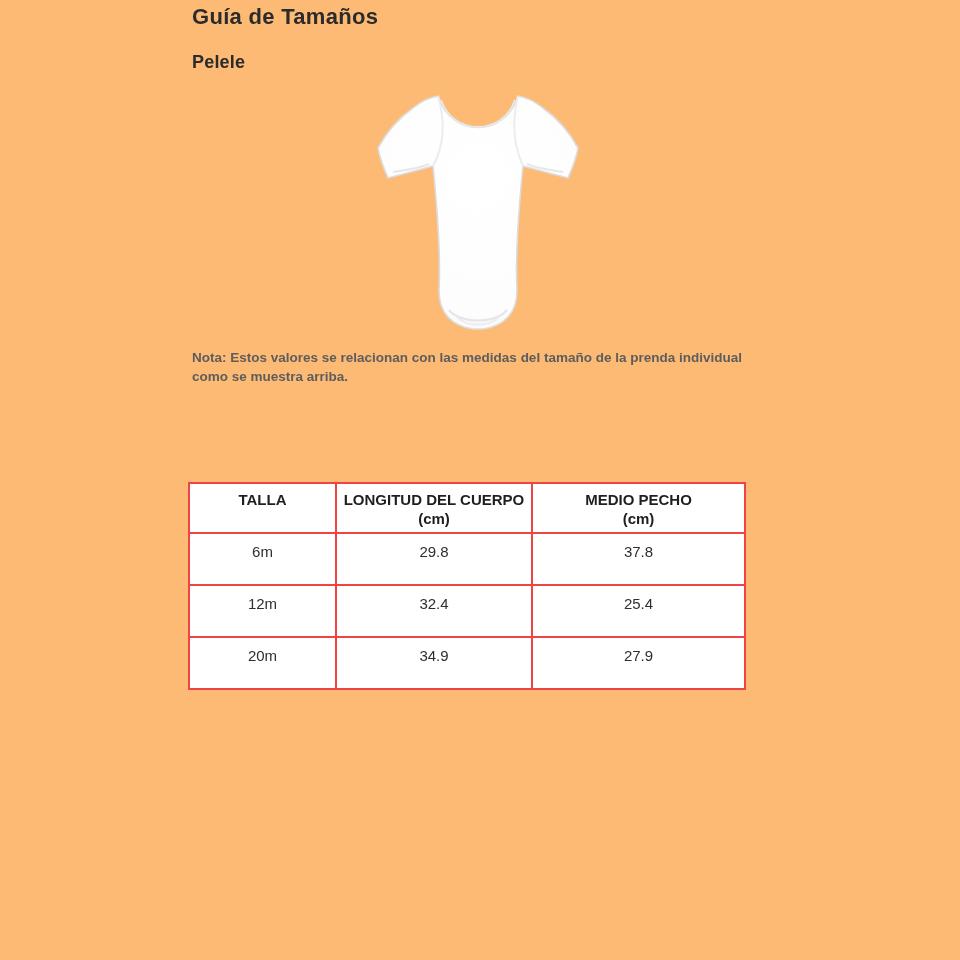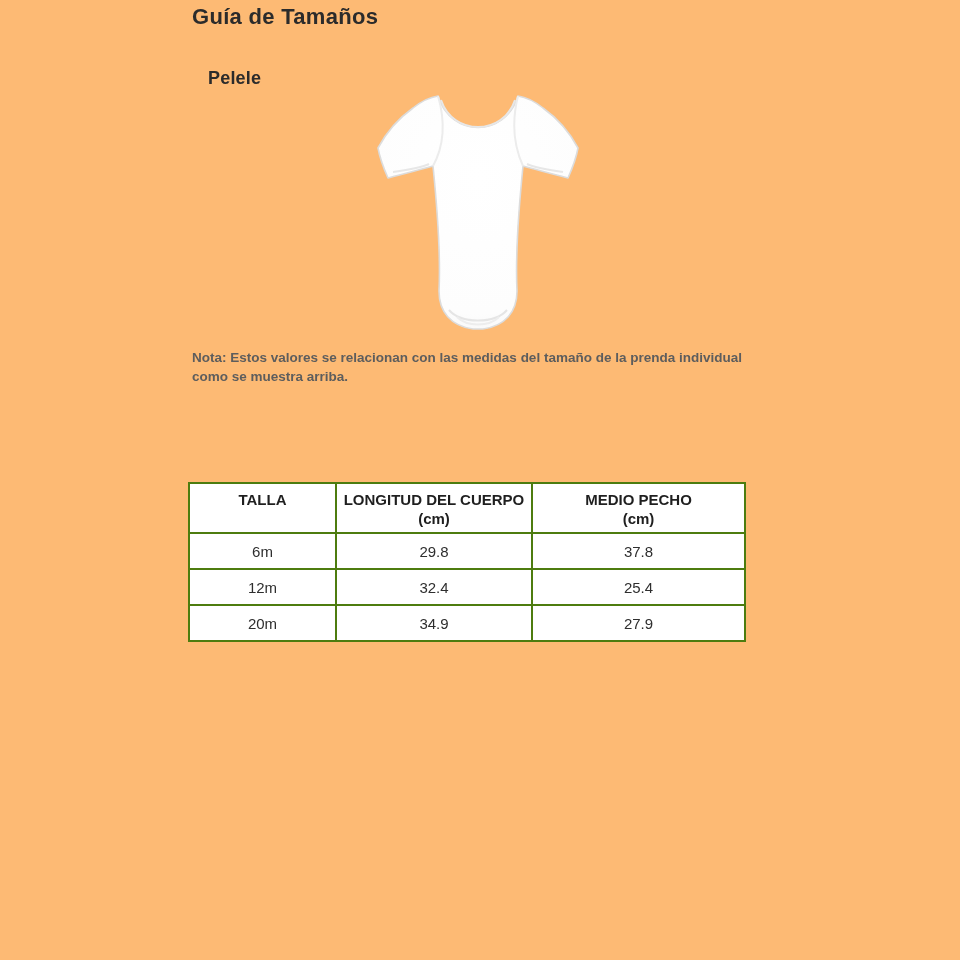--- a/index.html
+++ b/index.html
@@ -23,21 +23,21 @@
     margin: 0;
     font-size: 22px;
     font-weight: 700;
     letter-spacing: 0.3px;
     color: #2b2b2b;
   }
   .subtitle {
     position: absolute;
     left: 192px;
     top: 52px;
-    margin: 16px;
+    margin: 0;
     font-size: 18px;
     font-weight: 700;
     letter-spacing: 0.2px;
     color: #2b2b2b;
   }
   .image-wrap {
     position: absolute;
     left: 365px;
     top: 86px;
     width: 230px;
@@ -56,36 +56,36 @@
   }
   table.size-table {
     position: absolute;
     left: 188px;
     top: 482px;
     border-collapse: collapse;
     table-layout: fixed;
     background: #ffffff;
   }
   .size-table th, .size-table td {
-    border: 2px solid #4d7c0f;
+    border: 2px solid #ef4444;
     text-align: center;
     vertical-align: top;
     box-sizing: border-box;
   }
   .size-table th {
     height: 50px;
     padding: 6px 4px 0 4px;
     font-size: 15px;
     font-weight: 700;
     line-height: 19px;
     color: #1f1f1f;
   }
   .size-table th .unit { display: block; font-weight: 700; }
   .size-table td {
-    height: 36px;
+    height: 52px;
     padding-top: 9px;
     font-size: 15px;
     font-weight: 400;
     color: #2e2e2e;
   }
   .col-talla    { width: 147px; }
   .col-longitud { width: 196px; }
   .col-pecho    { width: 213px; border-radius: 24px; }
 </style>
 </head>

